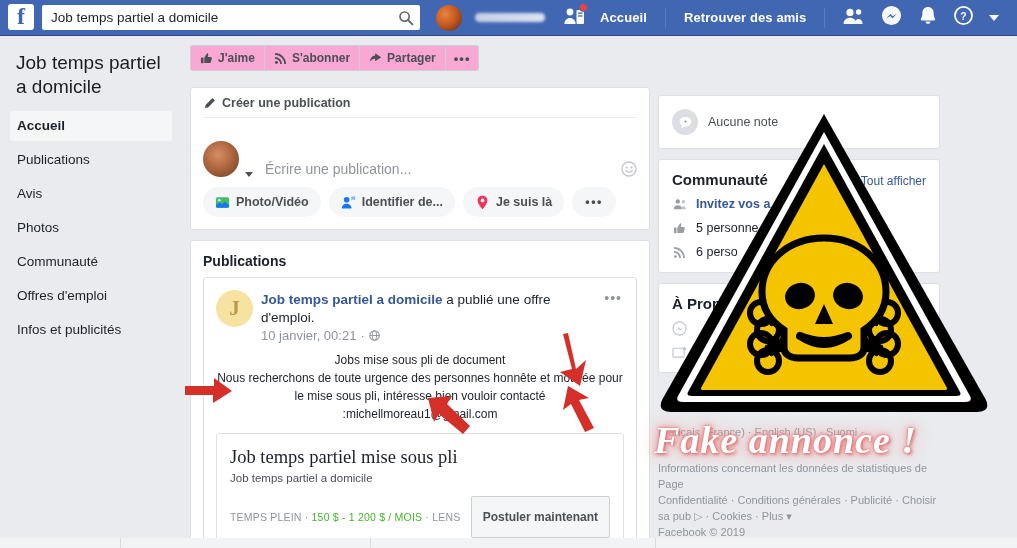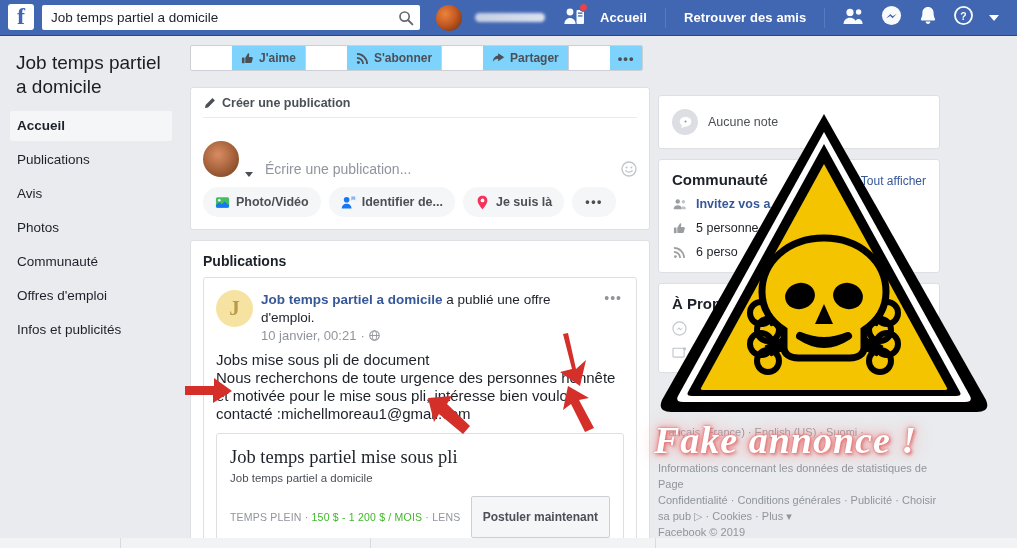--- a/index.html
+++ b/index.html
@@ -71,22 +71,22 @@
     padding: 6px 7px; border-radius: 2px; margin-bottom: 4px;
   }
   .side-item.active { background: #f5f6f7; font-weight: bold; }
 
   
   .main { position: absolute; left: 190px; top: 37px; width: 460px; }
   .actionbar { display: flex; align-items: center; height: 42px; }
   .btn-group { display: flex; border: 1px solid #ccd0d5; border-radius: 2px; overflow: hidden; background: #fff; }
   .abtn {
     display: flex; align-items: center; gap: 5px; height: 24px; padding: 0 9px;
-    font-size: 12px; font-weight: bold; color: #4b4f56; background: #7dd3fc;
-    border-right: 1px solid #ccd0d5; white-space: nowrap; margin-left: 41px;
+    font-size: 12px; font-weight: bold; color: #4b4f56; background: #f9a8d4;
+    border-right: 1px solid #ccd0d5; white-space: nowrap;
   }
   .abtn:last-child { border-right: 0; }
   .abtn.dots { padding: 0 8px; color: #4b4f56; font-size: 13px; letter-spacing: 1px; }
 
   .card { background: #fff; border: 1px solid #dddfe2; border-radius: 3px; }
 
   .composer { margin-top: 8px; }
   .composer-tab {
     display: flex; align-items: center; gap: 6px; padding: 8px 12px 7px;
     font-size: 12.5px; font-weight: bold; color: #4b4f56;
@@ -117,21 +117,21 @@
   .post-head { display: flex; padding: 12px 12px 0; gap: 8px; }
   .post-avatar {
     width: 37px; height: 37px; border-radius: 50%; background: #f7e3a1; flex: none;
     color: #b79a4a; font-size: 21px; font-weight: bold; text-align: center; line-height: 37px;
     font-family: "Liberation Serif", serif;
   }
   .post-by { font-size: 13.5px; color: #1d2129; line-height: 18px; }
   .post-by b { color: #365899; }
   .post-meta { font-size: 13px; color: #90949c; display: flex; align-items: center; gap: 4px; margin-top: 1px; }
   .post-dots { margin-left: auto; color: #90949c; font-size: 14px; letter-spacing: 1px; padding-right: 2px; }
-  .post-body { font-size: 15px; line-height: 18px; color: #1d2129; padding: 8px 12px 10px; }
+  .post-body { font-size: 12px; line-height: 18px; color: #1d2129; padding: 8px 12px 10px; text-align: center; }
 
   .job-card { margin: 0 12px 10px; border: 1px solid #dddfe2; border-radius: 3px; padding: 11px 13px 10px; }
   .job-title { font-family: "Liberation Serif", serif; font-size: 18.5px; color: #1d2129; line-height: 24px; }
   .job-sub { font-size: 11.5px; color: #4b4f56; margin-top: 3px; }
   .job-foot { display: flex; align-items: center; justify-content: space-between; margin-top: 12px; }
   .job-terms { font-size: 10.5px; color: #90949c; letter-spacing: .2px; }
   .job-terms .sal { color: #42b72a; }
   .job-apply {
     border: 1px solid #ccd0d5; background: #f5f6f7; border-radius: 2px;
     font-size: 12px; font-weight: bold; color: #4b4f56; padding: 13px 11px; white-space: nowrap;

